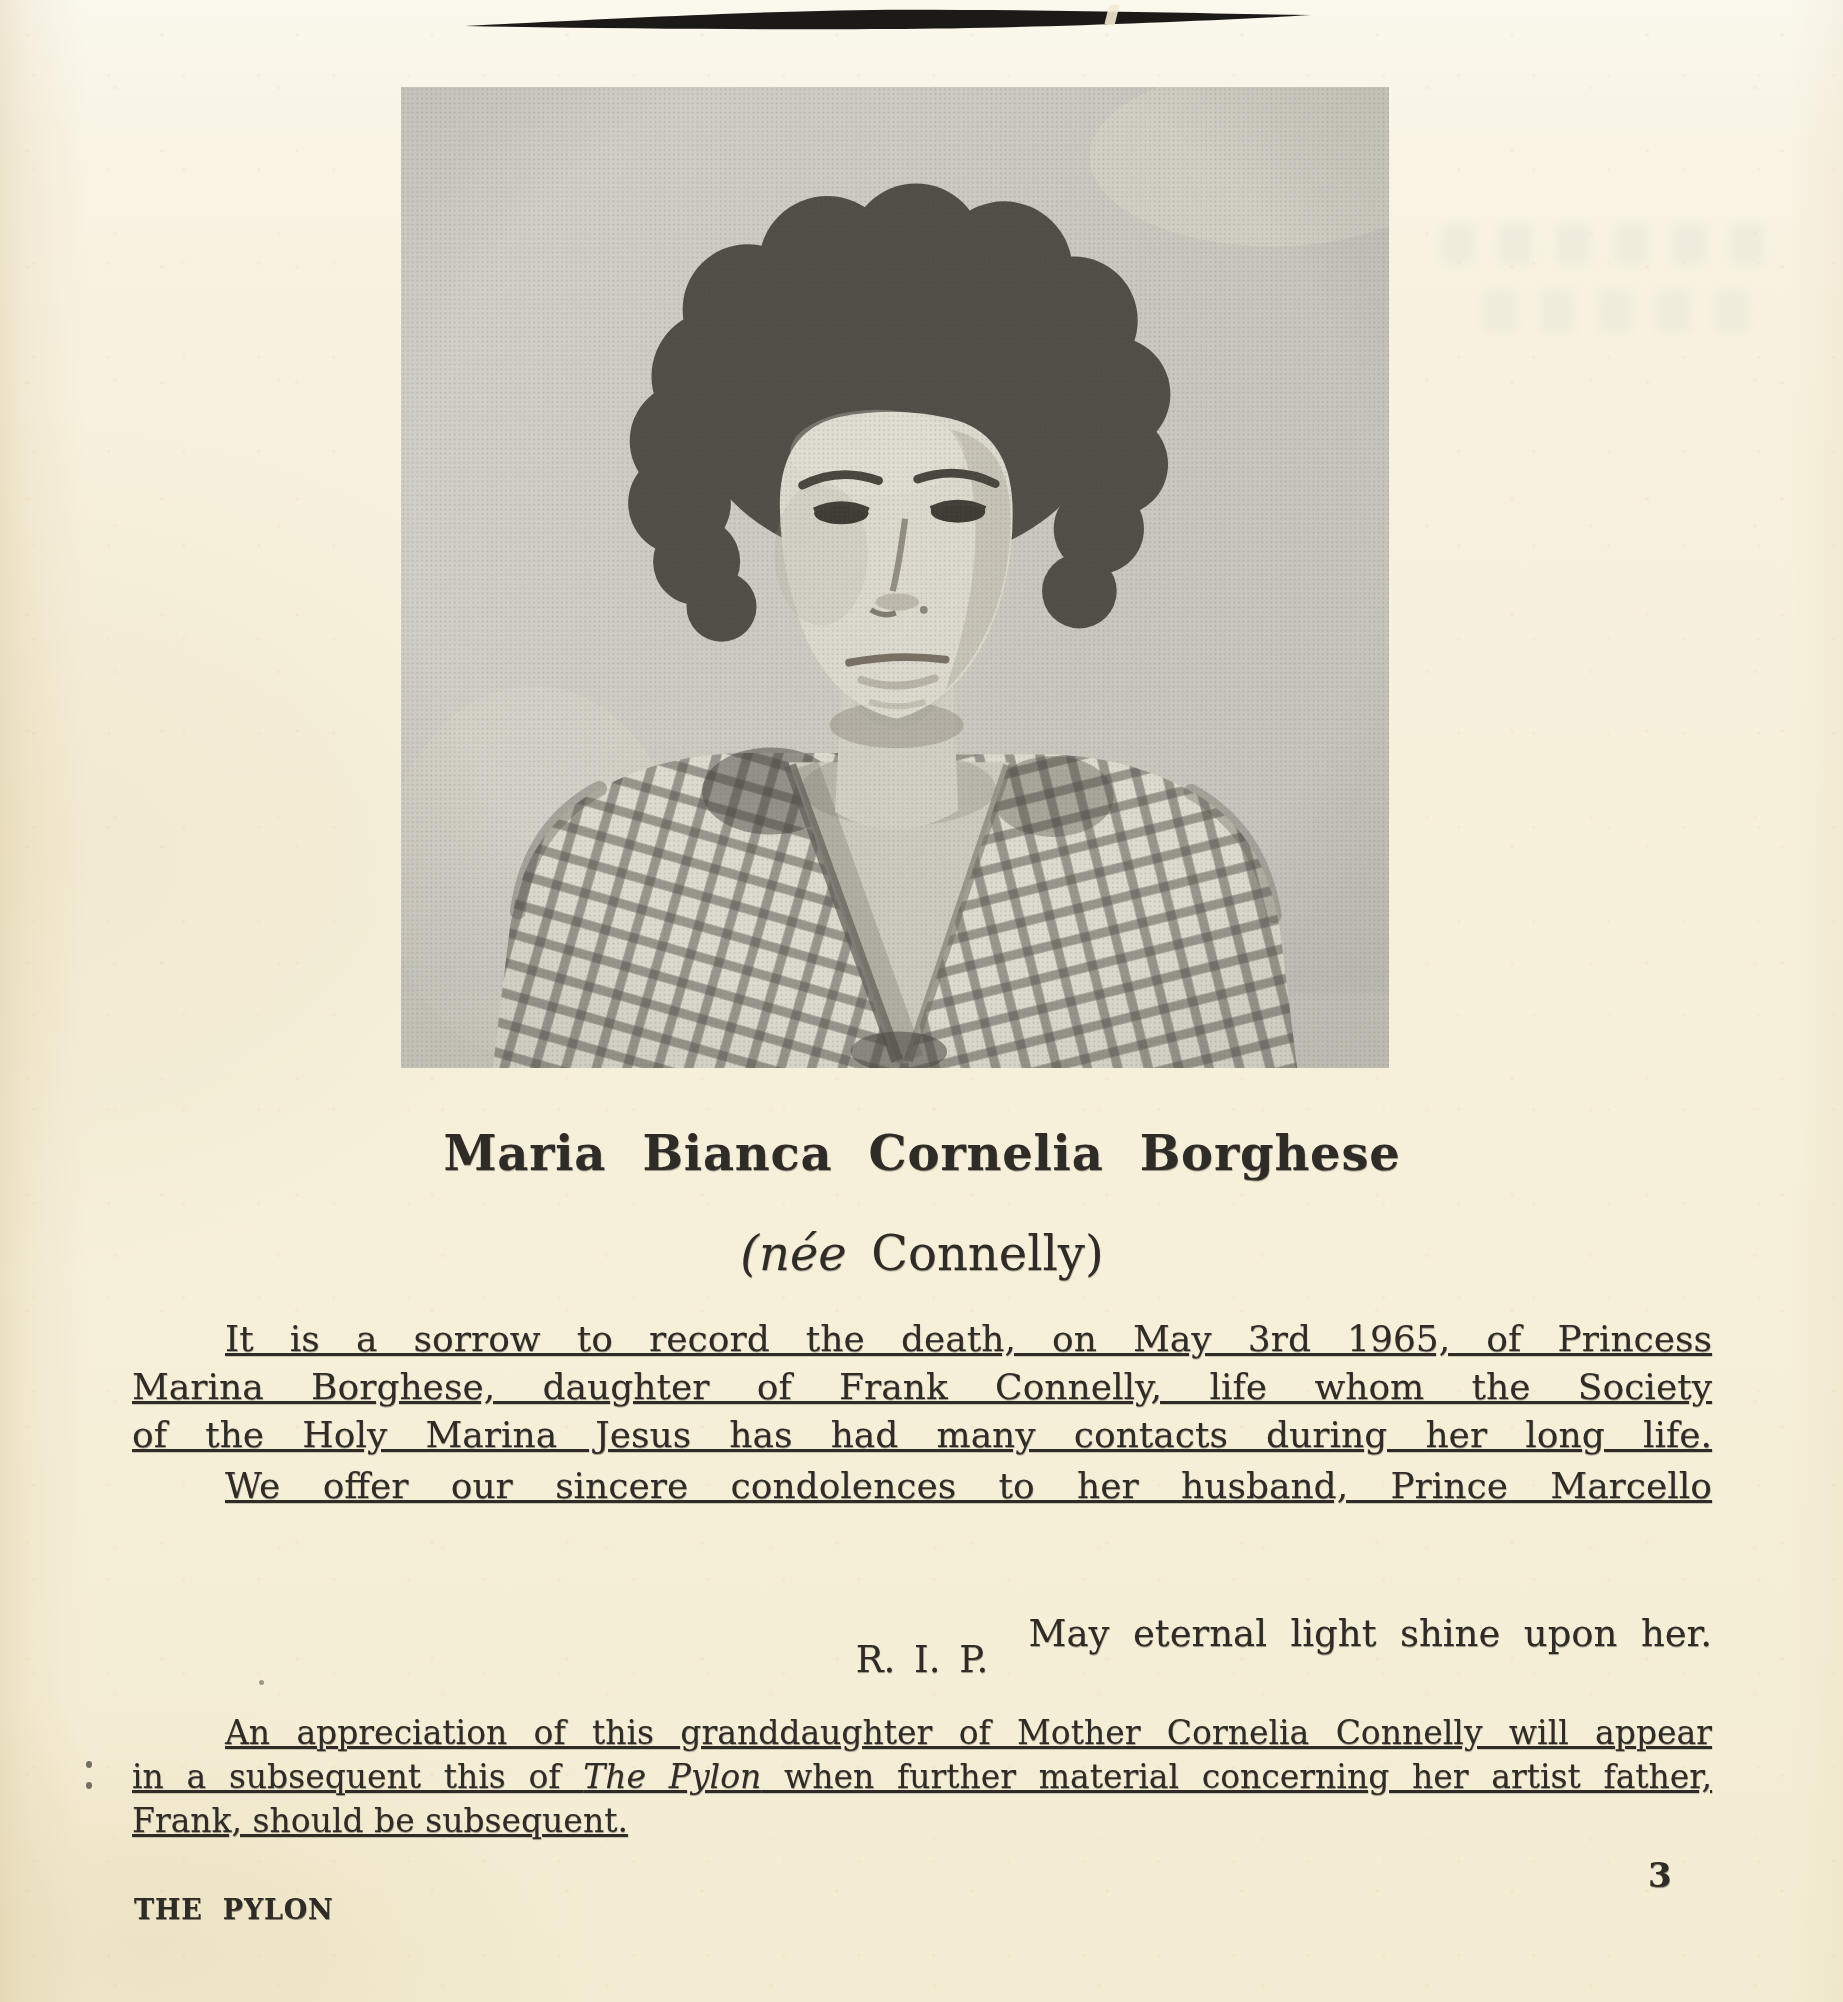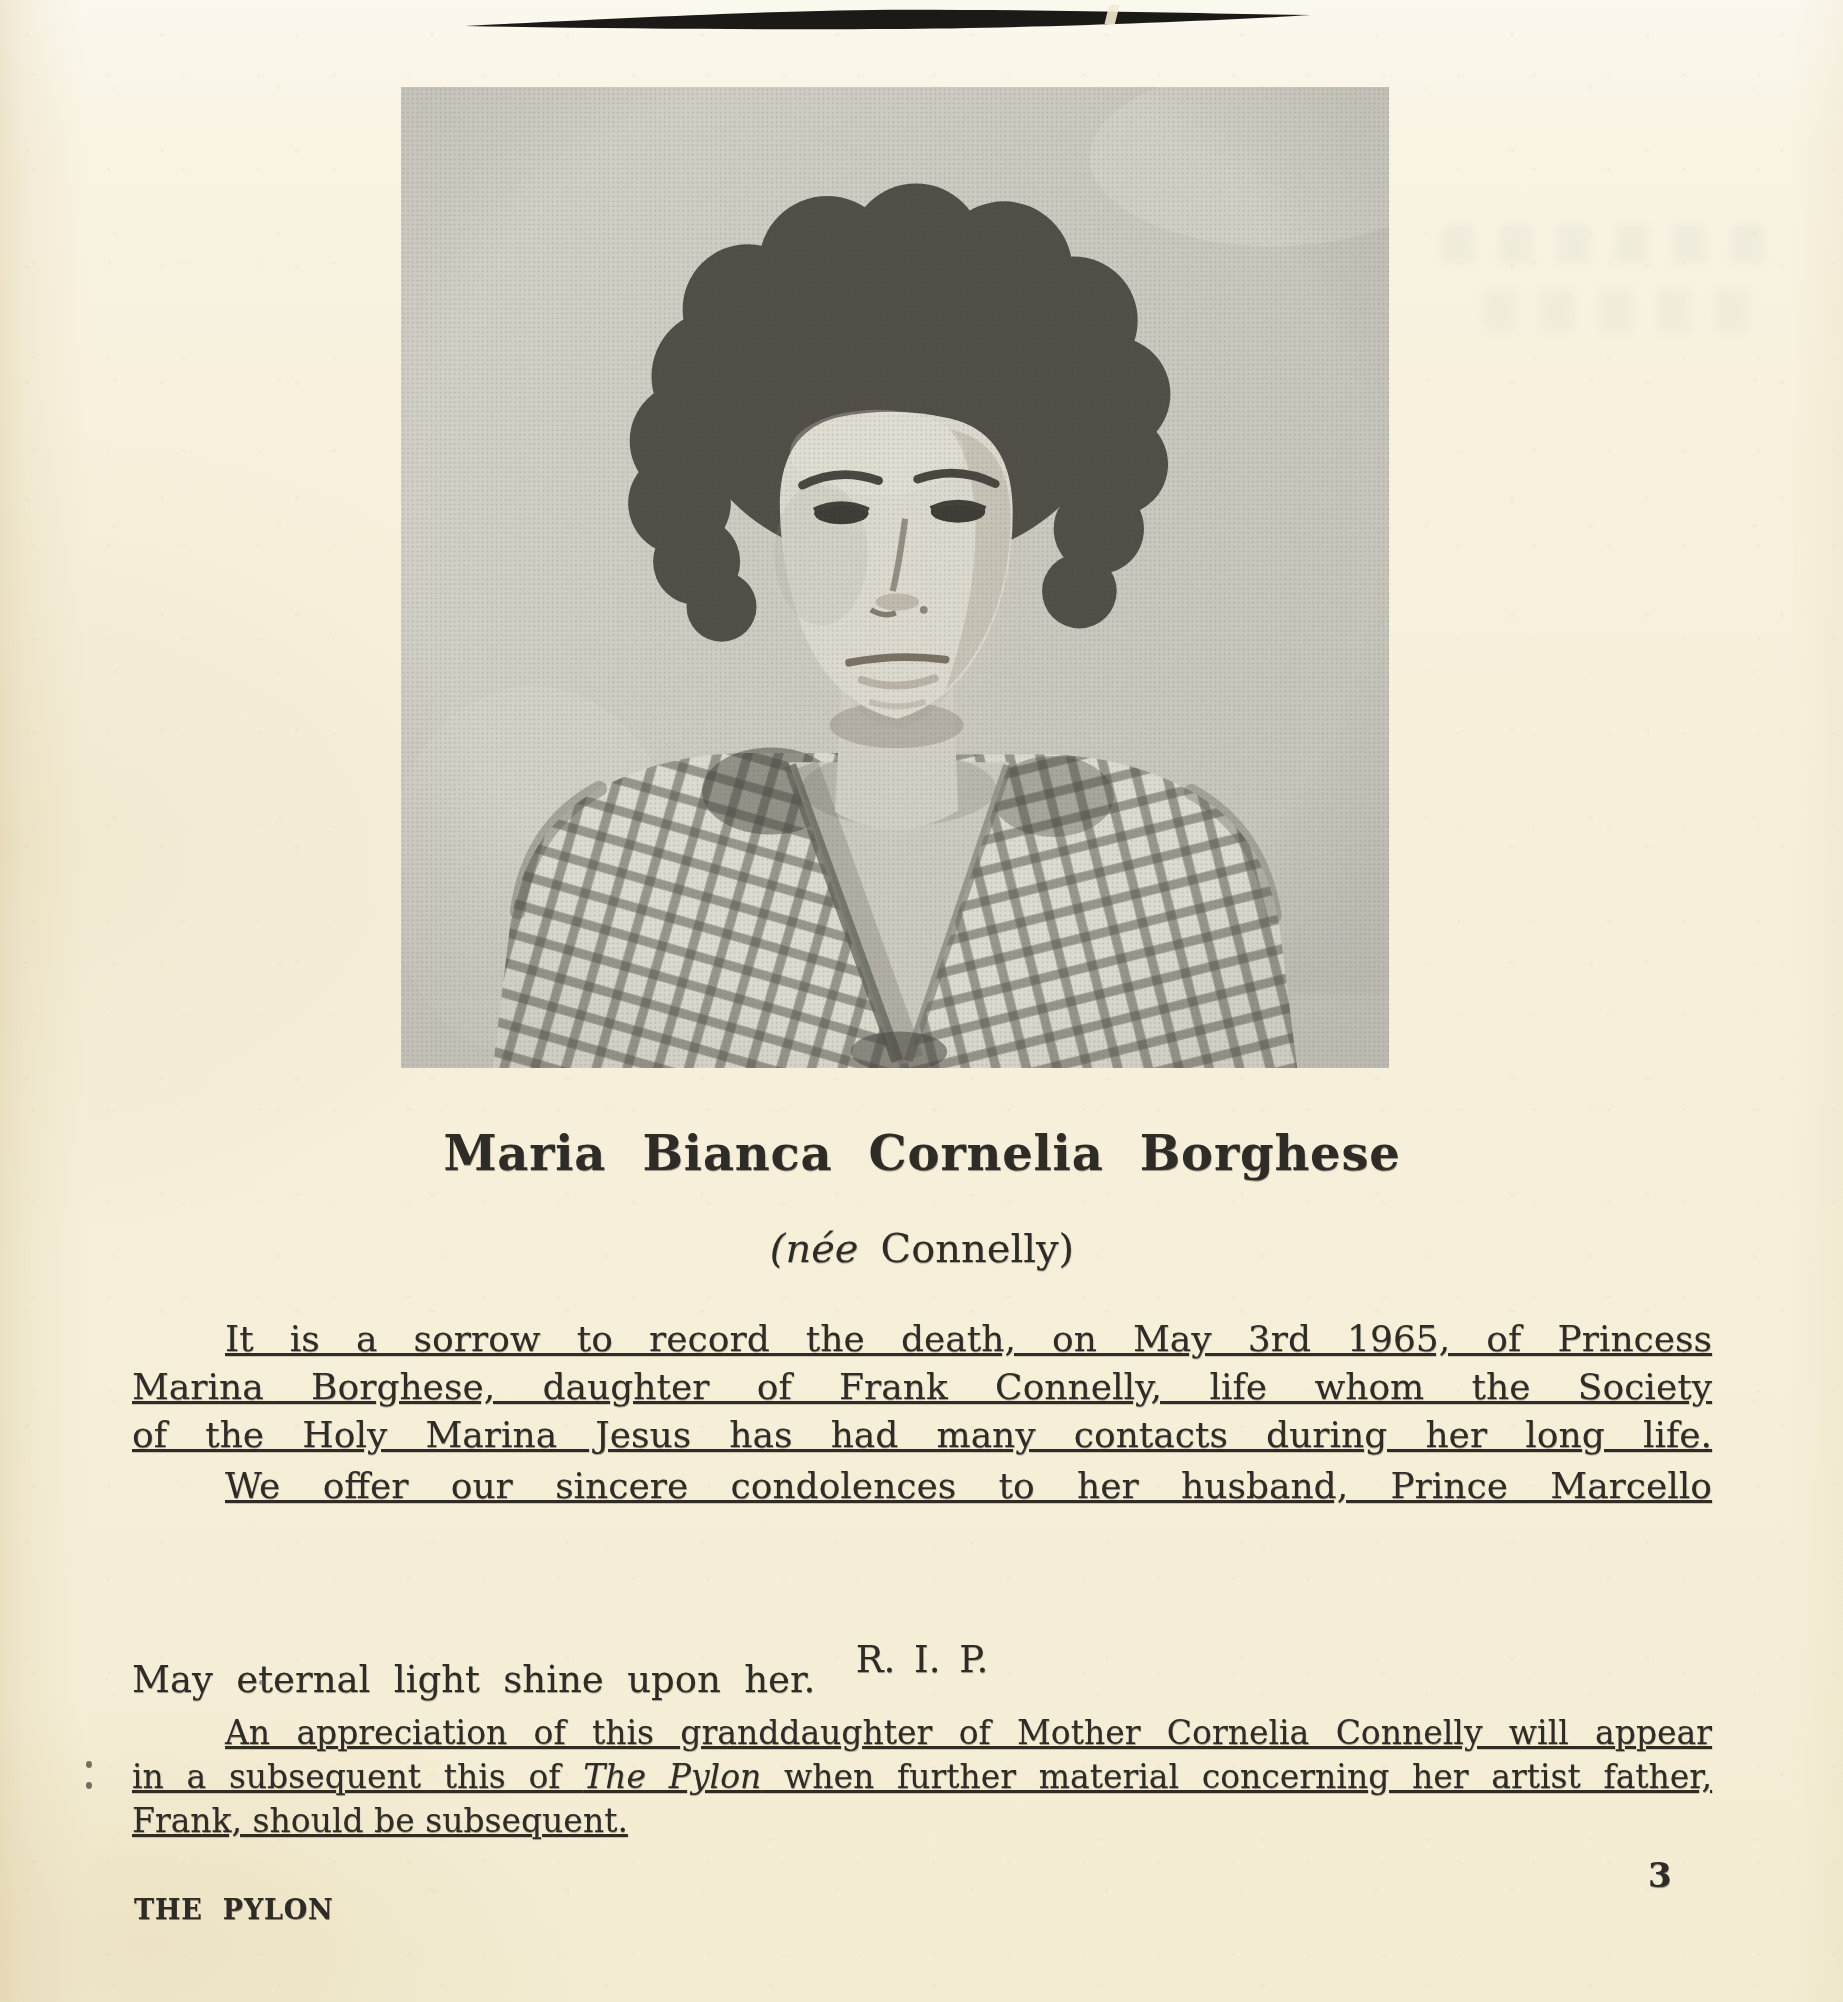--- a/index.html
+++ b/index.html
@@ -22,33 +22,33 @@
   .rule{position:absolute;left:465px;top:4.7px;width:848px;height:31px;}
   .photo{position:absolute;left:401px;top:87px;width:988px;height:981px;margin:0;}
   .photo svg{display:block;width:100%;height:100%;}
   .title{
     position:absolute;left:0;right:0;top:1125px;margin:0;text-align:center;
     font-size:48px;font-weight:700;letter-spacing:0.8px;word-spacing:18.7px;
     text-shadow:0.5px 0.6px 0.8px rgba(40,36,30,.45);
   }
   .subtitle{
     position:absolute;left:0;right:0;top:1225px;margin:0;text-align:center;
-    font-size:40px;font-weight:400;word-spacing:9.3px;
+    font-size:48px;font-weight:400;word-spacing:9.3px;
     text-shadow:0.4px 0.5px 0.8px rgba(40,36,30,.4);
   }
   .subtitle .it{font-style:italic;}
   .bodytext{font-size:36px;line-height:48px;text-shadow:0.4px 0.5px 0.7px rgba(40,36,30,.42);}
   .blocktext{position:absolute;left:132px;right:132px;margin:0;}
   .line{display:block;text-decoration:underline;}
   .j{text-align:justify;text-align-last:justify;}
   .left{text-align:left;text-align-last:left;}
   .indent{text-indent:93px;}
   .p1{top:1315px;}
   .p2{top:1462px;}
-  .blessing{top:1656px;text-align:left;font-size:37px;word-spacing:11.7px;}
+  .blessing{top:1610px;text-align:right;font-size:37px;word-spacing:11.7px;}
   .rip{top:1636px;text-align:center;font-size:37px;word-spacing:7px;}
   .note{top:1711px;font-size:33px;line-height:44px;}
   .note .it{font-style:italic;}
   .footer-name{
     position:absolute;left:134px;top:1894px;font-size:27px;font-weight:700;
     letter-spacing:0.8px;word-spacing:10px;text-shadow:0.4px 0.5px 0.6px rgba(40,36,30,.5);
   }
   .page-number{
     position:absolute;left:1648px;top:1855px;font-size:34px;font-weight:700;
     text-shadow:0.4px 0.5px 0.8px rgba(40,36,30,.5);

